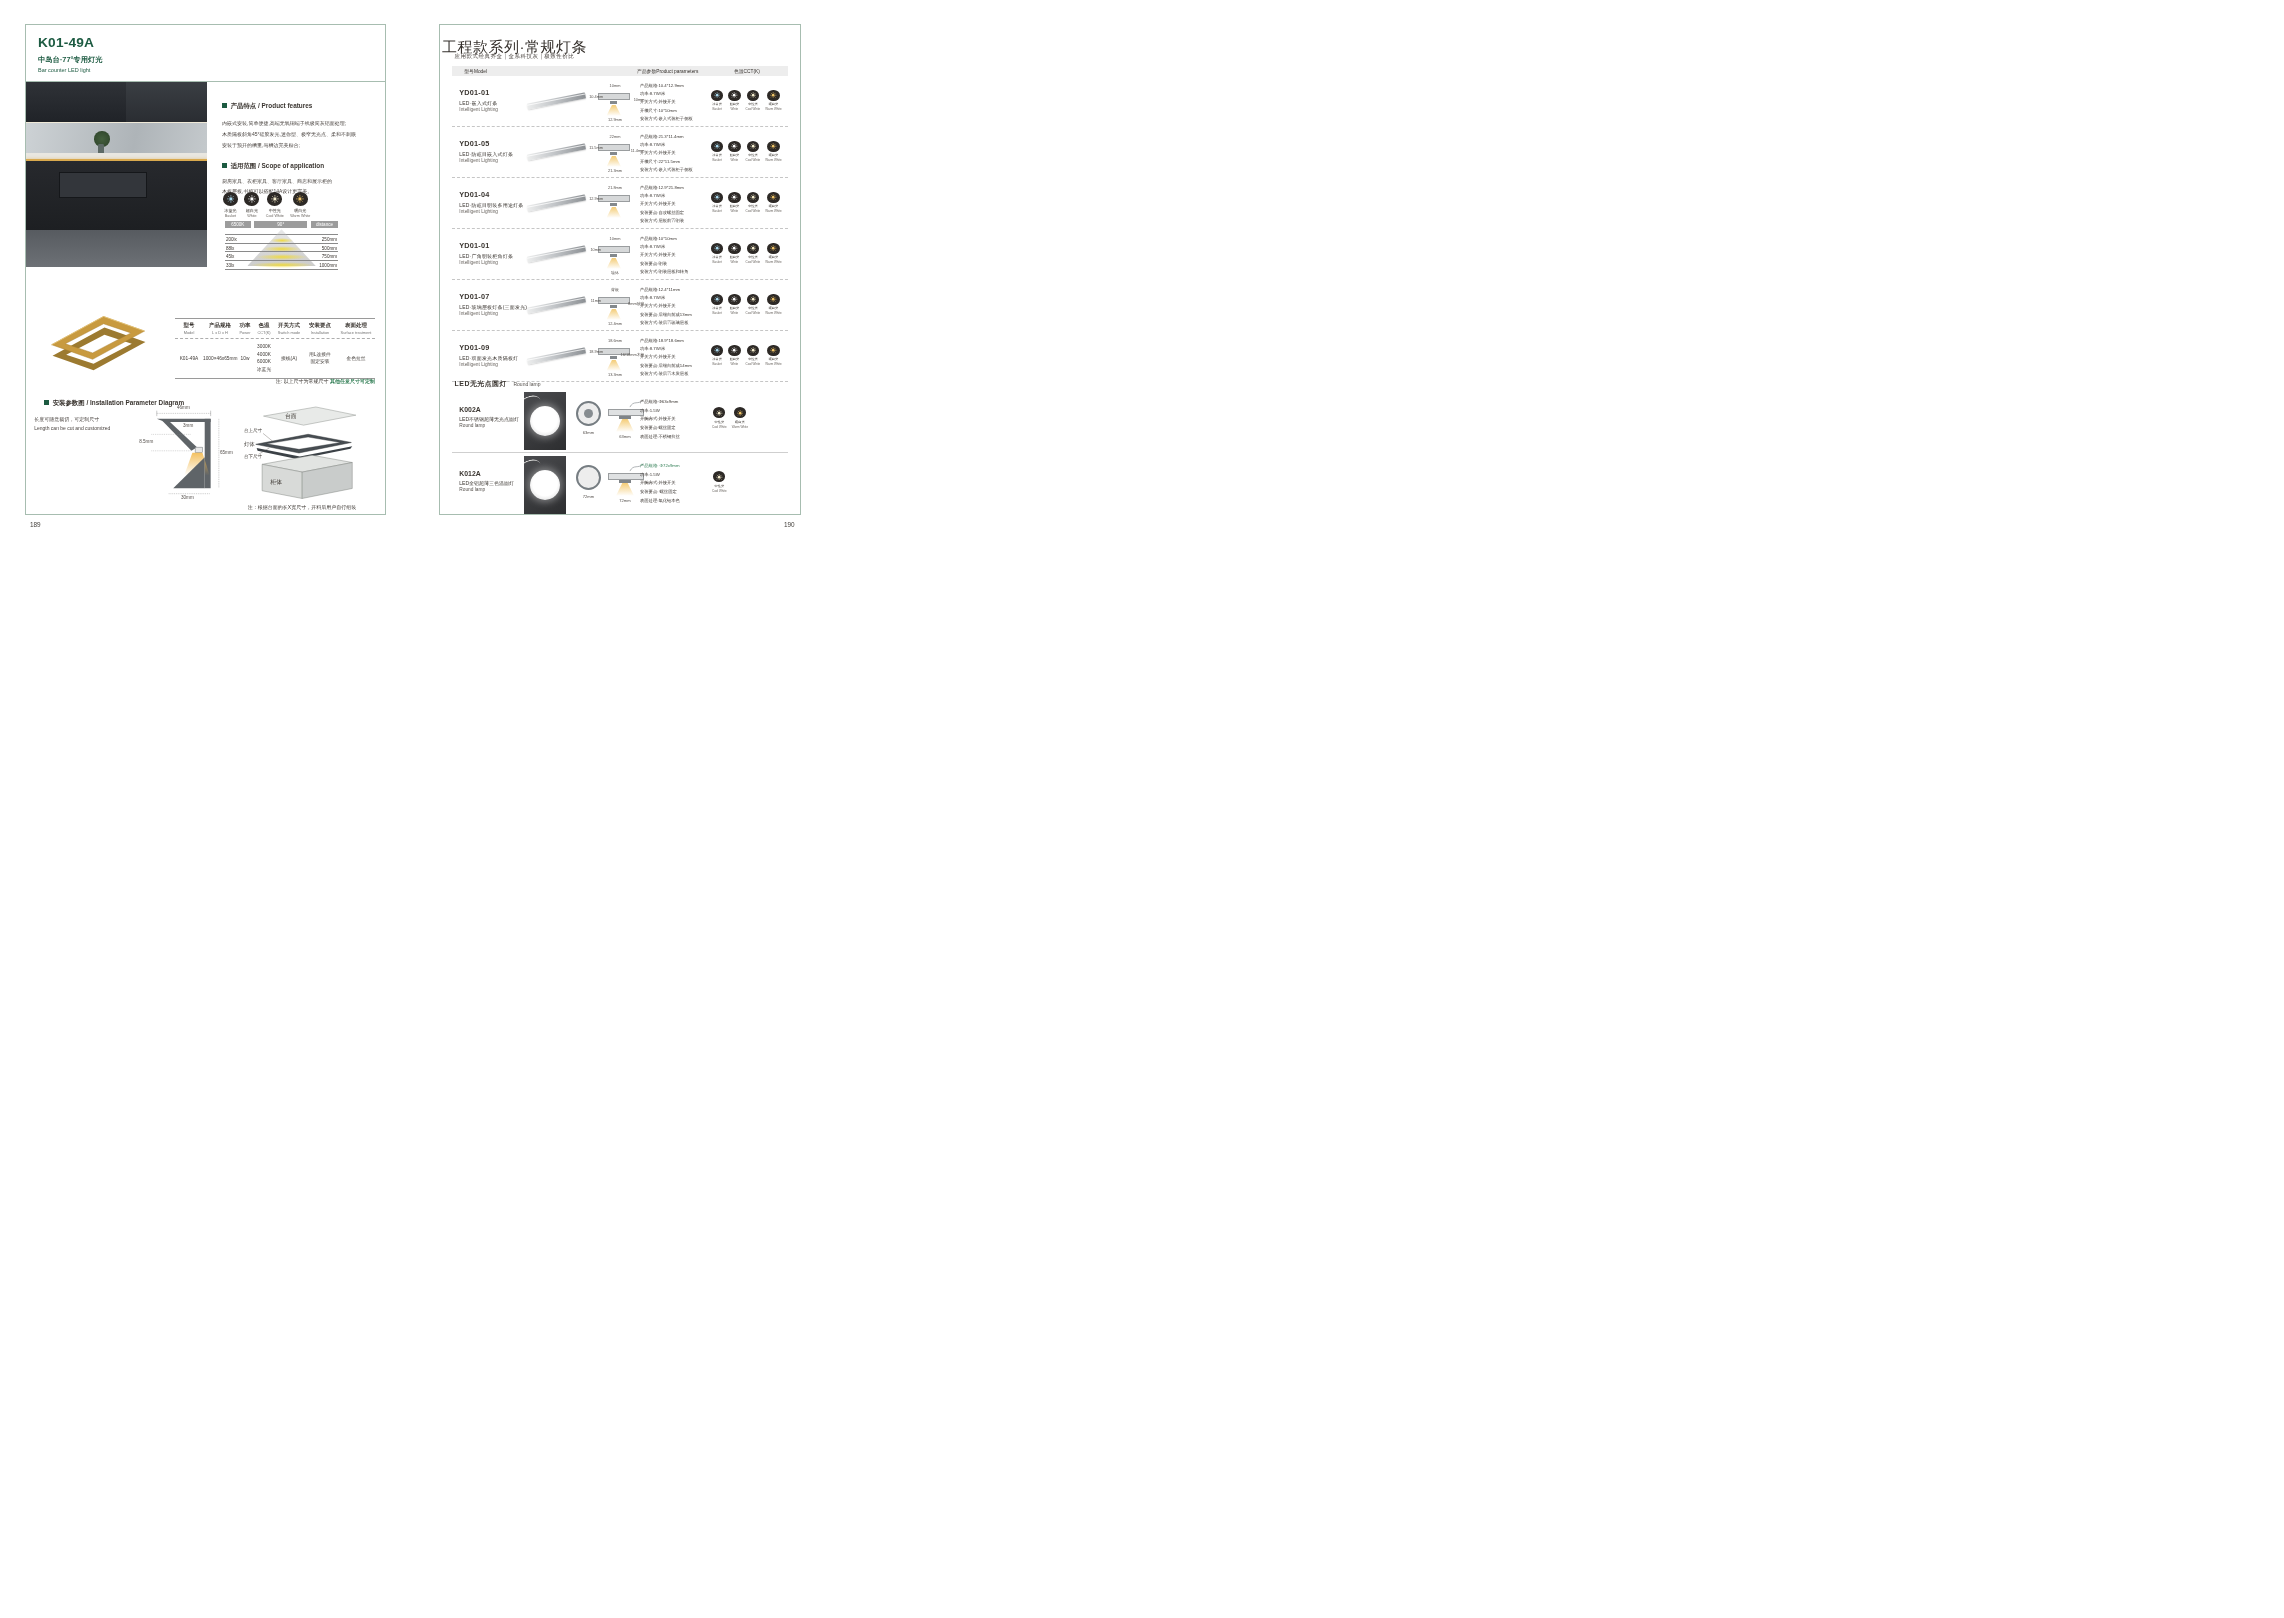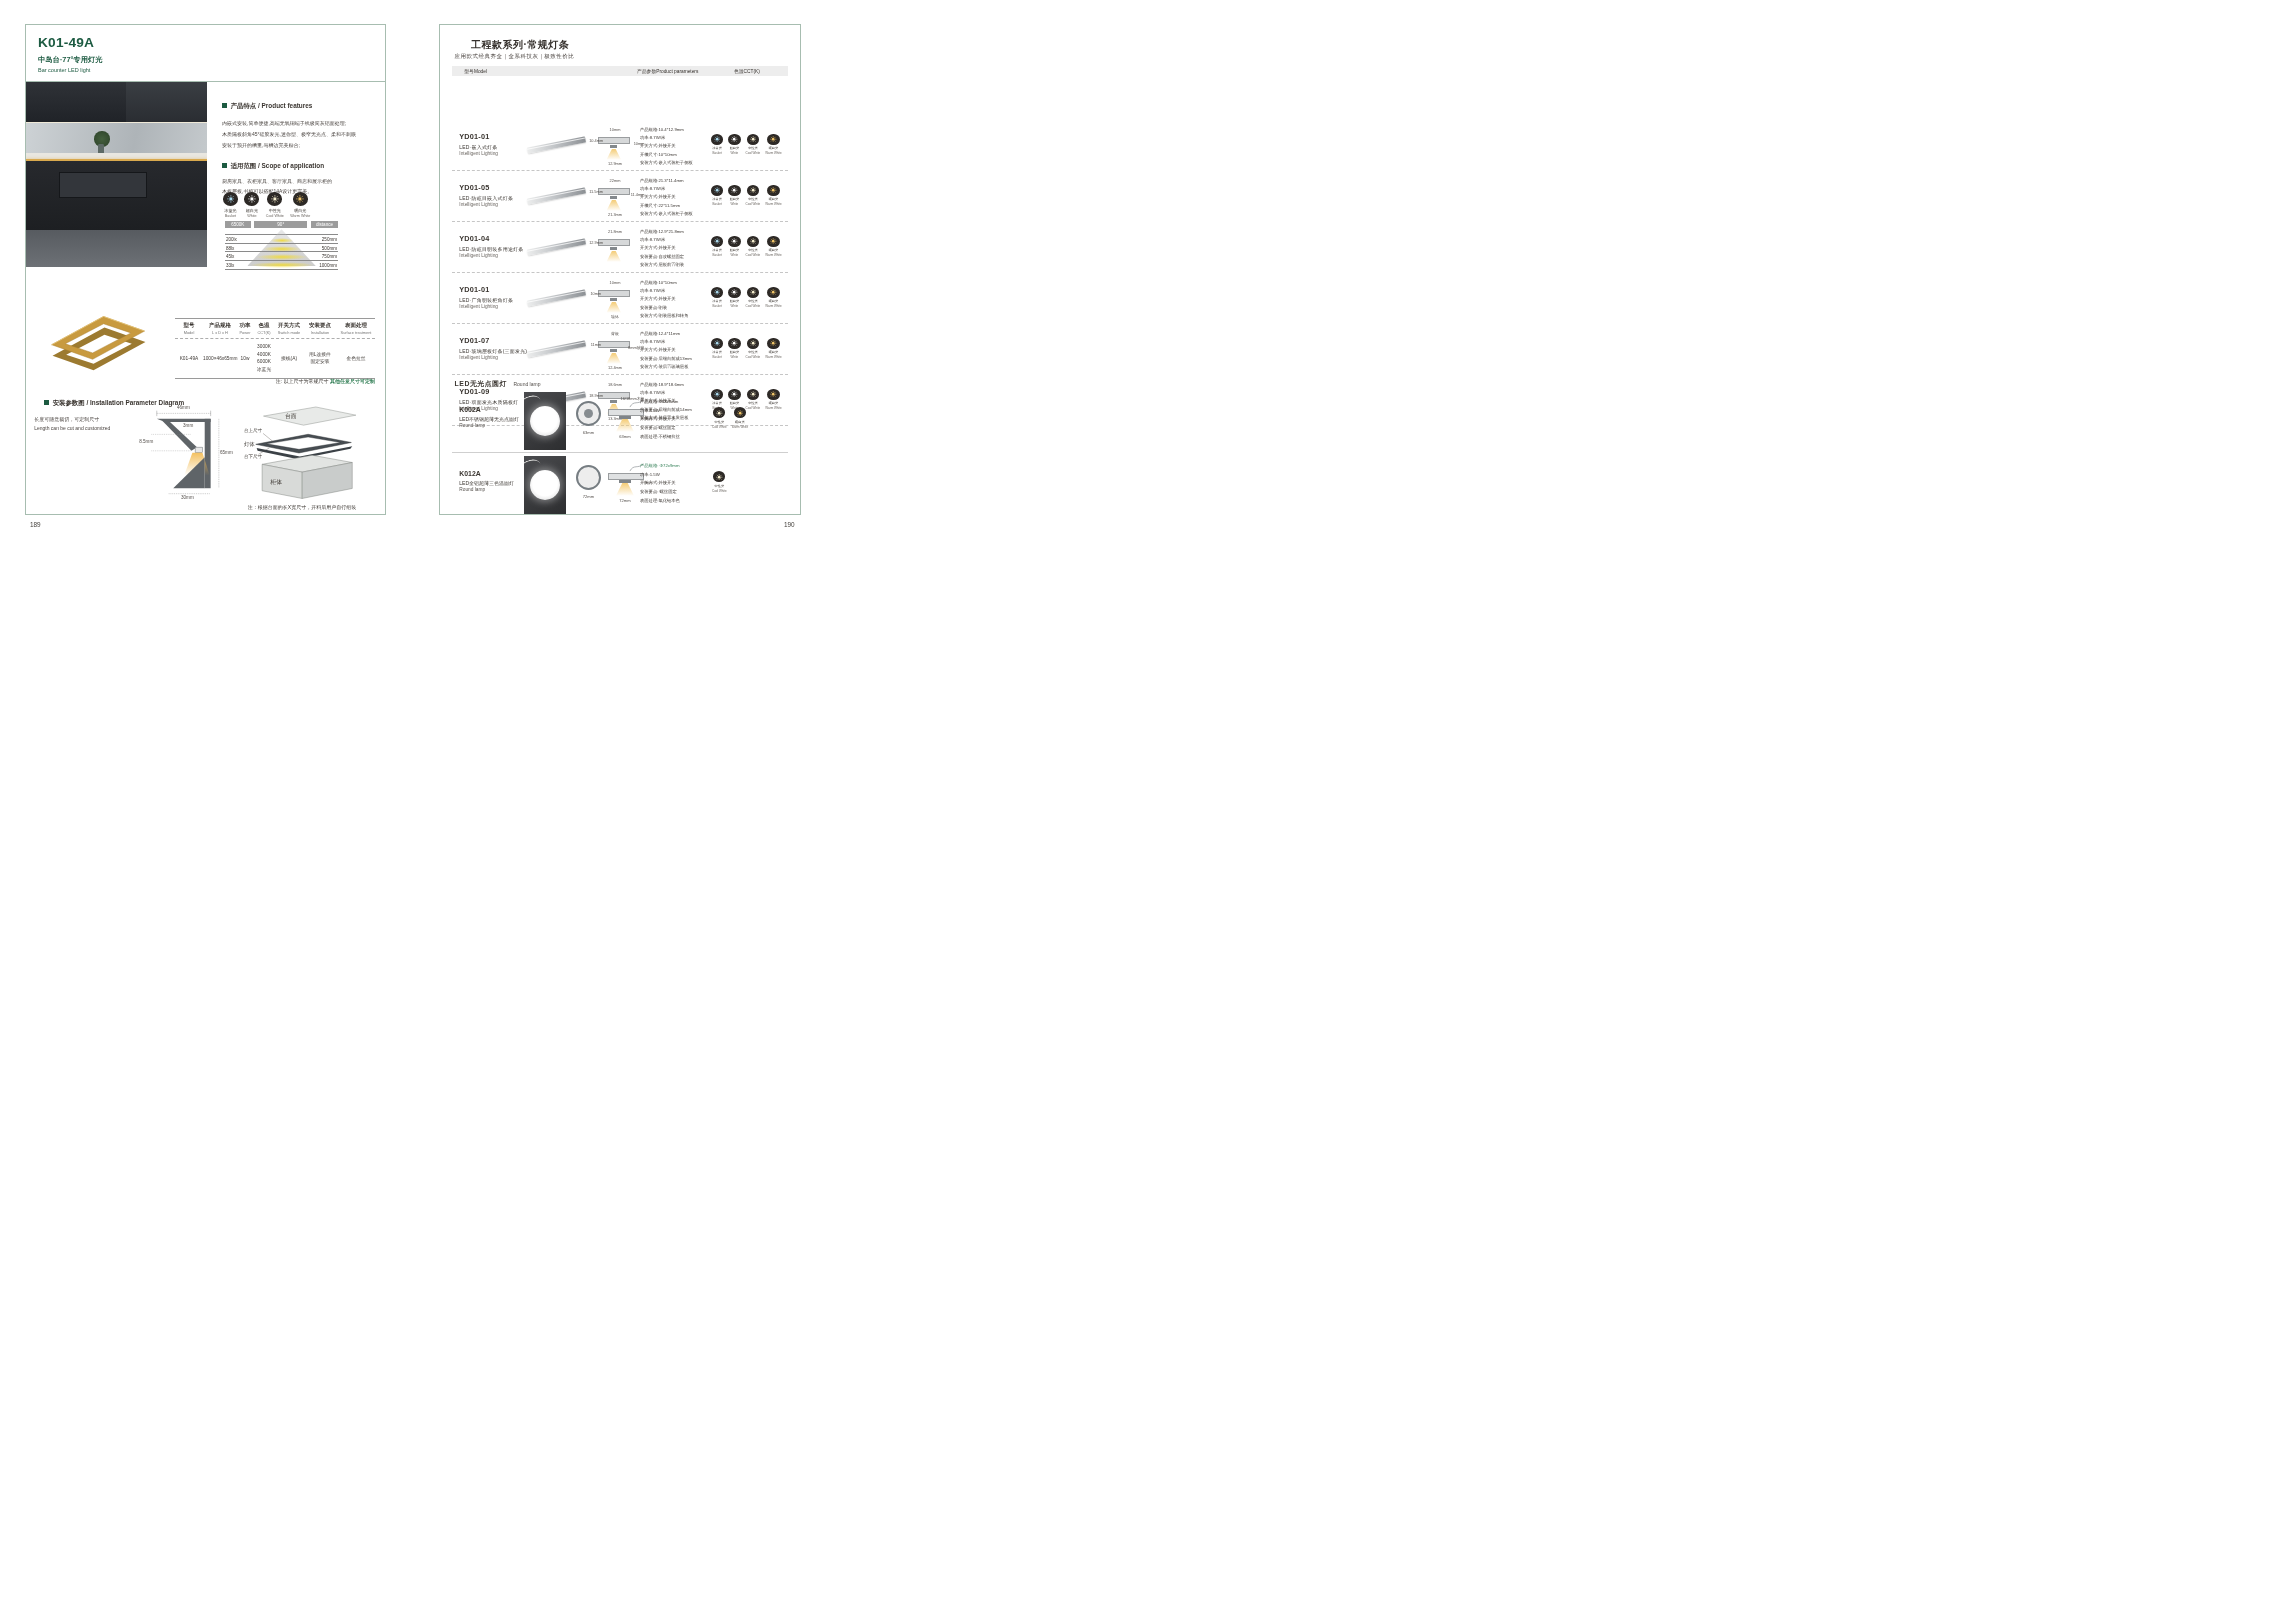--- a/index.html
+++ b/index.html
@@ -105,28 +105,28 @@
 
   
   .inst-head{position:absolute;left:18px;top:374px;}
   .cut-note{position:absolute;left:8.2px;top:390px;font-size:5px;line-height:1.7;color:#4a4440;}
   .profile{position:absolute;left:115px;top:382px;width:90px;height:94px;}
   .pd-label{position:absolute;font-size:4.6px;color:#55504c;}
   .exploded{position:absolute;left:217px;top:379px;width:122px;height:97px;}
   .exp-note{position:absolute;left:206px;top:479px;width:140px;text-align:center;font-size:5px;color:#3a3530;}
 
   
-  .r-title{position:absolute;left:31px;top:12.8px;font-size:10px;font-weight:bold;color:#35302c;letter-spacing:0.5px;}
+  .r-title{position:absolute;left:2px;top:12.8px;font-size:15px;font-weight:normal;color:#35302c;letter-spacing:0.5px;}
   .r-sub{position:absolute;left:14.6px;top:28px;font-size:5.5px;color:#4a4440;letter-spacing:0.5px;}
   .r-thead{position:absolute;left:12px;top:41px;width:336px;height:10px;background:#ededed;font-size:4.8px;color:#35302c;}
   .r-thead span{position:absolute;top:2.3px;}
   .th-model{left:12.3px;}
   .th-params{left:185px;}
   .th-cct{left:282px;}
-  .yrows{position:absolute;left:12px;top:51px;width:336px;margin-top:44px;}
+  .yrows{position:absolute;left:12px;top:51px;width:336px;}
   .yrow{position:relative;height:50px;border-bottom:0.5px dashed #c6c6c6;}
   .ym{position:absolute;left:7.3px;top:12px;width:78px;}
   .ym .m{font-size:7.3px;font-weight:bold;letter-spacing:0.2px;}
   .ym .d{font-size:5px;margin-top:2.7px;letter-spacing:0.2px;}
   .ym .e{font-size:4.8px;color:#6b6661;margin-top:1.4px;}
   .ystrip{position:absolute;left:73px;top:8.2px;width:64px;height:33px;}
   .strip{position:absolute;left:1.8px;top:13.7px;width:59px;height:6px;border-radius:0.9px;
          background:linear-gradient(90deg,#eceded,#c3c6c9 45%,#8c9094);transform:rotate(-11deg);
          box-shadow:0 0.9px 1.4px rgba(0,0,0,.18);}
   .strip::after{content:"";position:absolute;left:0;top:0.9px;width:100%;height:1.4px;background:rgba(255,255,255,.75);}

